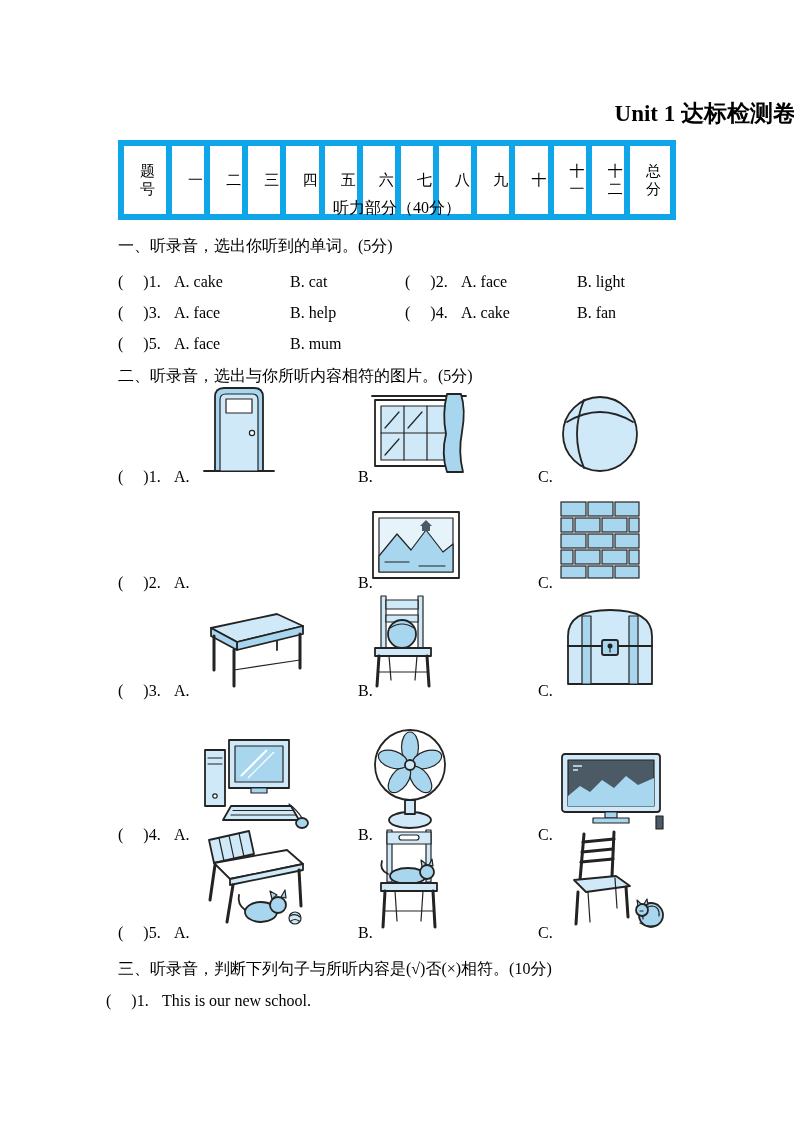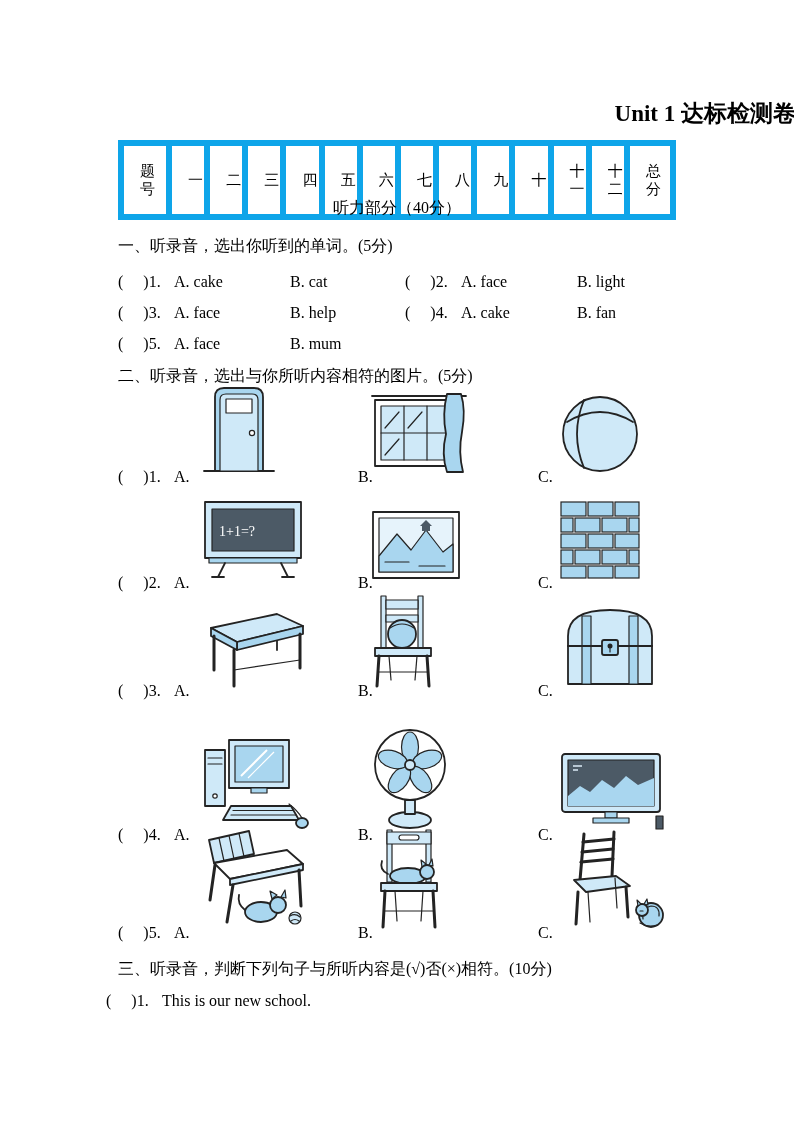--- a/index.html
+++ b/index.html
@@ -107,32 +107,20 @@
         <path d="M7,28 Q40,8 73,28" class="fn ln"></path>
         <path d="M24,6 Q10,40 24,74" class="fn ln"></path>
       </svg>
     </div>
     <span class="lab lab-a"><span class="pn"><span>(     )</span><span>1.</span></span><span>A.</span></span>
     <span class="lab lab-b">B.</span>
     <span class="lab lab-c">C.</span>
   </div>
 
   <div class="abs pic-row" style="top:496px;height:96px">
-    <div class="pic pic-a">
-      <svg width="100" height="80" viewBox="0 0 100 80">
-        <rect x="2" y="2" width="96" height="56" class="f1 ln"></rect>
-        <rect x="9" y="9" width="82" height="42" class="fd ln2"></rect>
-        <text x="16" y="36" font-size="14" fill="#ffffff">1+1=?</text>
-        <rect x="6" y="58" width="88" height="5" class="f2 ln2"></rect>
-        <line x1="22" y1="63" x2="15" y2="77" class="ln"></line>
-        <line x1="78" y1="63" x2="85" y2="77" class="ln"></line>
-        <line x1="9" y1="77" x2="21" y2="77" class="ln"></line>
-        <line x1="79" y1="77" x2="91" y2="77" class="ln"></line>
-      </svg>
-    </div>
     <div class="pic pic-b">
       <svg width="90" height="70" viewBox="0 0 90 70">
         <rect x="2" y="2" width="86" height="66" class="fw ln"></rect>
         <rect x="8" y="8" width="74" height="54" fill="#e6f3fb" class="ln2"></rect>
         <polygon points="8,46 26,24 40,40 55,20 72,42 82,34 82,62 8,62" class="f2 ln2"></polygon>
         <polygon points="49,16 55,10 61,16" class="fd"></polygon>
         <rect x="51" y="16" width="8" height="5" class="fd"></rect>
         <line x1="14" y1="52" x2="38" y2="52" class="ln2"></line>
         <line x1="48" y1="56" x2="74" y2="56" class="ln2"></line>
       </svg>

